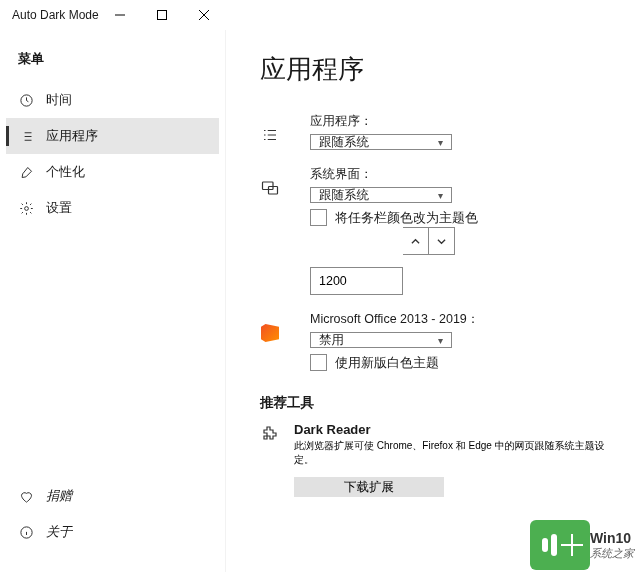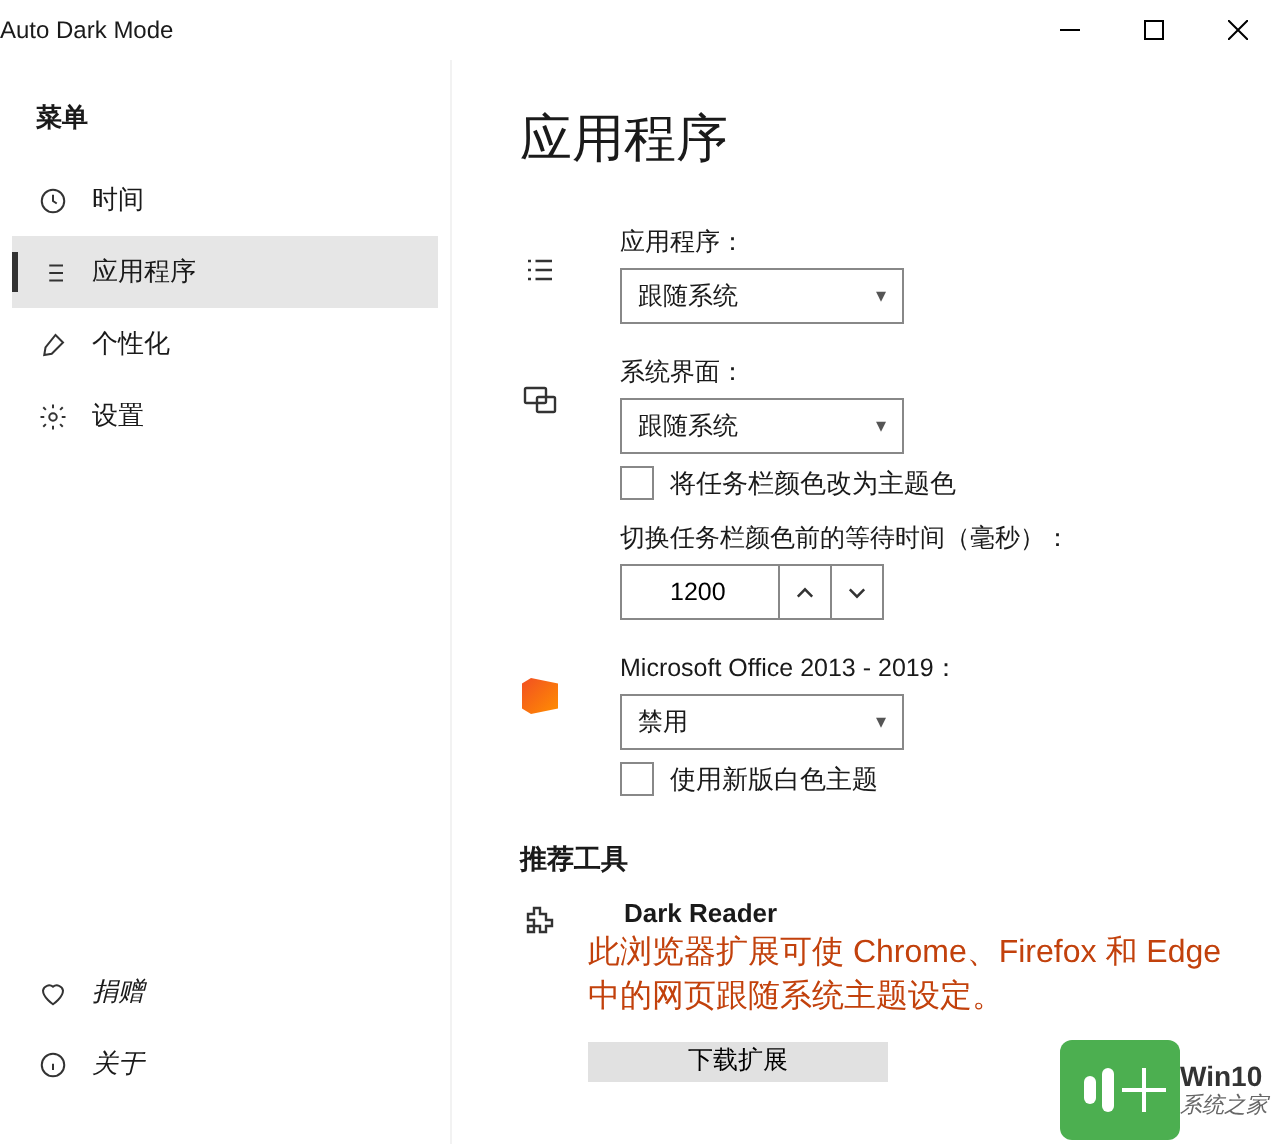--- a/index.html
+++ b/index.html
@@ -9,23 +9,22 @@
     color: #1a1a1a;
     background: #fff;
     width: 640px;
     height: 572px;
     overflow: hidden;
     position: relative;
   }
   .titlebar {
     display: flex;
     align-items: center;
-    justify-content: space-between;
     height: 30px;
-    padding: 0 0 0 0;
+    padding: 0 0 0 12px;
   }
   .title-text { font-size: 12px; font-weight: 400; }
   .win-controls { display: flex; }
   .win-btn {
     width: 42px; height: 30px;
     display: flex; align-items: center; justify-content: center;
     font-size: 10px; color: #000;
   }
   .app-body { display: flex; height: calc(100% - 30px); }
   .sidebar {
@@ -54,45 +53,46 @@
     padding: 22px 28px 0 34px;
     border-left: 1px solid #f2f2f2;
     overflow:auto;
   }
   .page-heading { font-size: 26px; font-weight:400; margin-bottom: 26px; }
   .form-section { margin-bottom: 16px; display:flex; align-items:flex-start; gap:30px; }
   .section-icon { width:20px; height:20px; display:flex; align-items:center; justify-content:center; padding-top:22px; }
   .form-content { flex:1; }
   .field-label { font-size: 12.5px; margin-bottom: 4px; }
   .select {
-    width: 142px; height: 28px;
+    width: 142px; height: 16px;
     border: 1px solid #888; background:#fff;
     display:flex; align-items:center; justify-content:space-between;
     padding: 0 8px; font-size:12.5px;
   }
   .select .chev { font-size:10px; color:#555; }
   .row { display:flex; gap:8px; margin-top:6px;}
   .checkbox-box {
     width:17px;height:17px;border:1px solid #888;background:#fff;flex:0 0 auto;
   }
   .spinner { display:flex; }
   .spinner input {
-    width:80px; height:28px; border:1px solid #888; padding:0 24px; font-size:12.5px;
+    width:93px; height:28px; border:1px solid #888; padding:0 8px; font-size:12.5px;
     font-family:inherit;
+    margin-top:40px;
   }
   .spinner-btn {
     width:26px;height:28px;border:1px solid #888;border-left:none;
     display:flex;align-items:center;justify-content:center;font-size:9px;background:#fff;
   }
   .section-heading { font-size:13.5px; font-weight:600; margin: 22px 0 10px 0;}
   .reco-row { display:flex; gap:14px; }
   .reco-icon { width:20px;height:20px;display:flex;align-items:center;justify-content:center; padding-top:2px;}
   .reco-body { flex:1; }
-  .reco-title { font-weight:600; font-size:13px;margin-left:18px; }
-  .reco-desc { font-size:16px; color:#c2410c; line-height:1.4; margin-top:2px;}
+  .reco-title { font-weight:600; font-size:13px; }
+  .reco-desc { font-size:10px; color:#000000; line-height:1.4; margin-top:2px;}
   .download-btn {
     margin-top:10px;
     width:150px;height:20px;
     background:#e1e1e1;border:none;
     font-size:12.5px;
     cursor:pointer;
   }
   
   .watermark {
     position:absolute; right:0; bottom:0;
@@ -241,21 +241,20 @@
       <div class="form-content">
         <div class="field-label">系统界面：</div>
         <div class="select">
           <span>跟随系统</span>
           <span class="chev">▾</span>
         </div>
         <div class="row">
           <div class="checkbox-box"></div>
           <span>将任务栏颜色改为主题色</span>
         </div>
-        <div class="field-label" style="margin-top:10px;">切换任务栏颜色前的等待时间（毫秒）：</div>
         <div class="spinner">
           <input value="1200" style="">
           <div class="spinner-btn">
             <svg width="9" height="9" viewBox="0 0 10 10">
                 <path d="M1 7 L5 3 L9 7" fill="none" stroke="#333" stroke-width="1.4"></path>
               </svg>
           </div>
           <div class="spinner-btn">
             <svg width="9" height="9" viewBox="0 0 10 10">
                 <path d="M1 3 L5 7 L9 3" fill="none" stroke="#333" stroke-width="1.4"></path>

